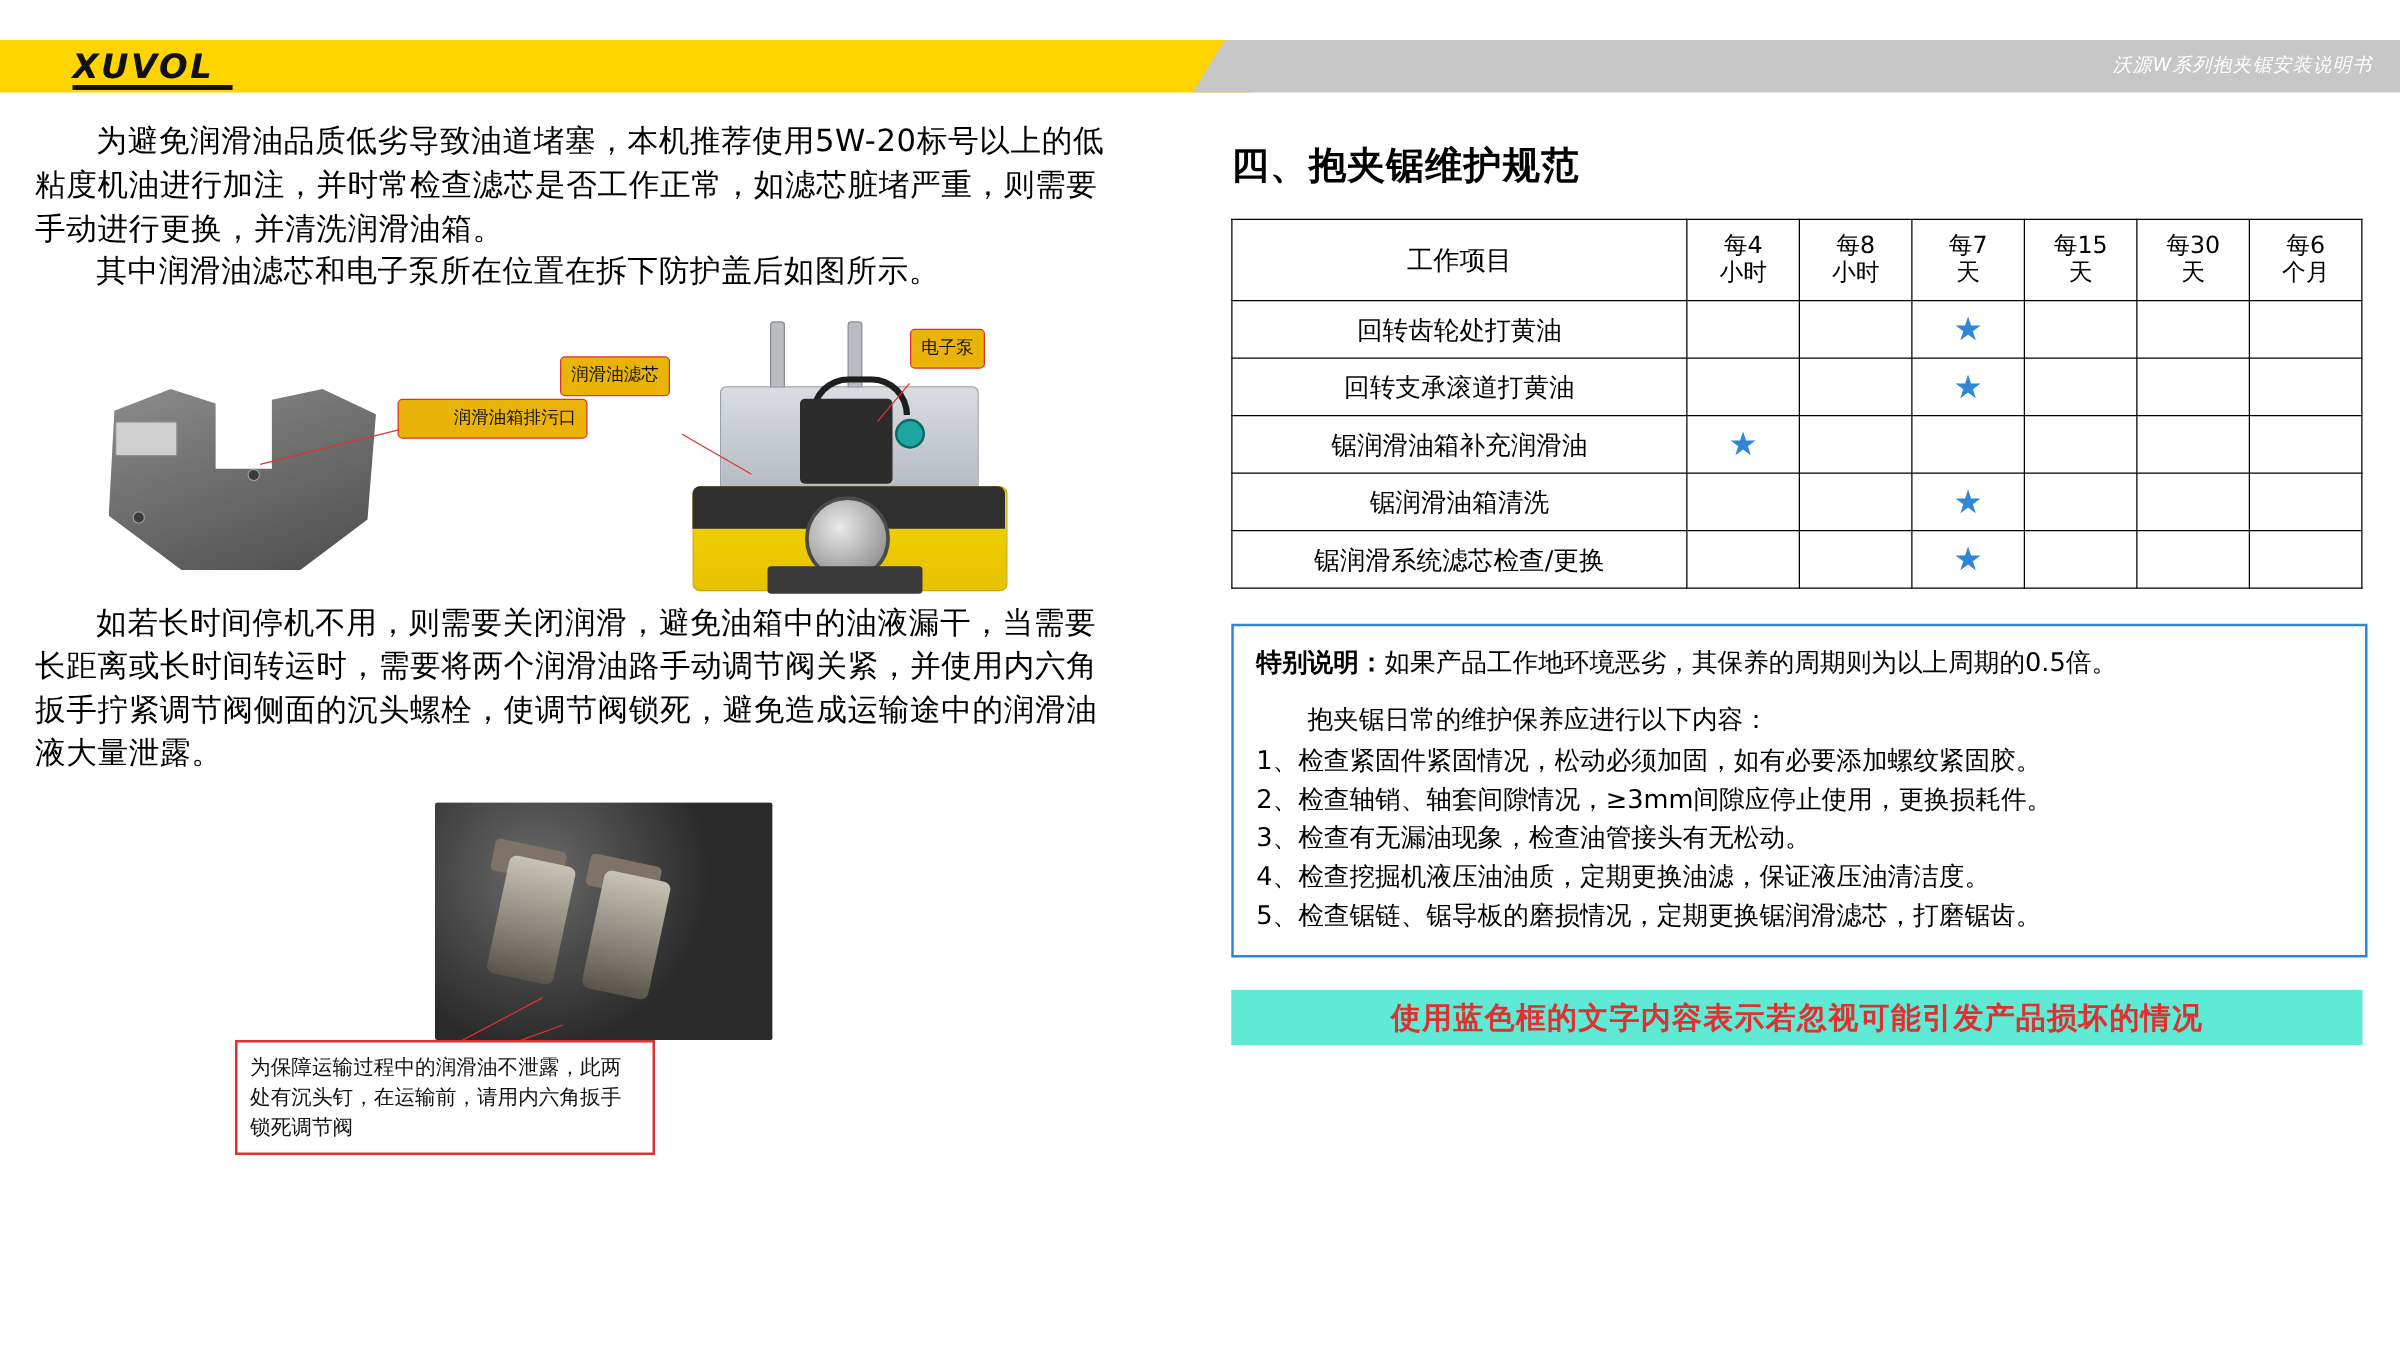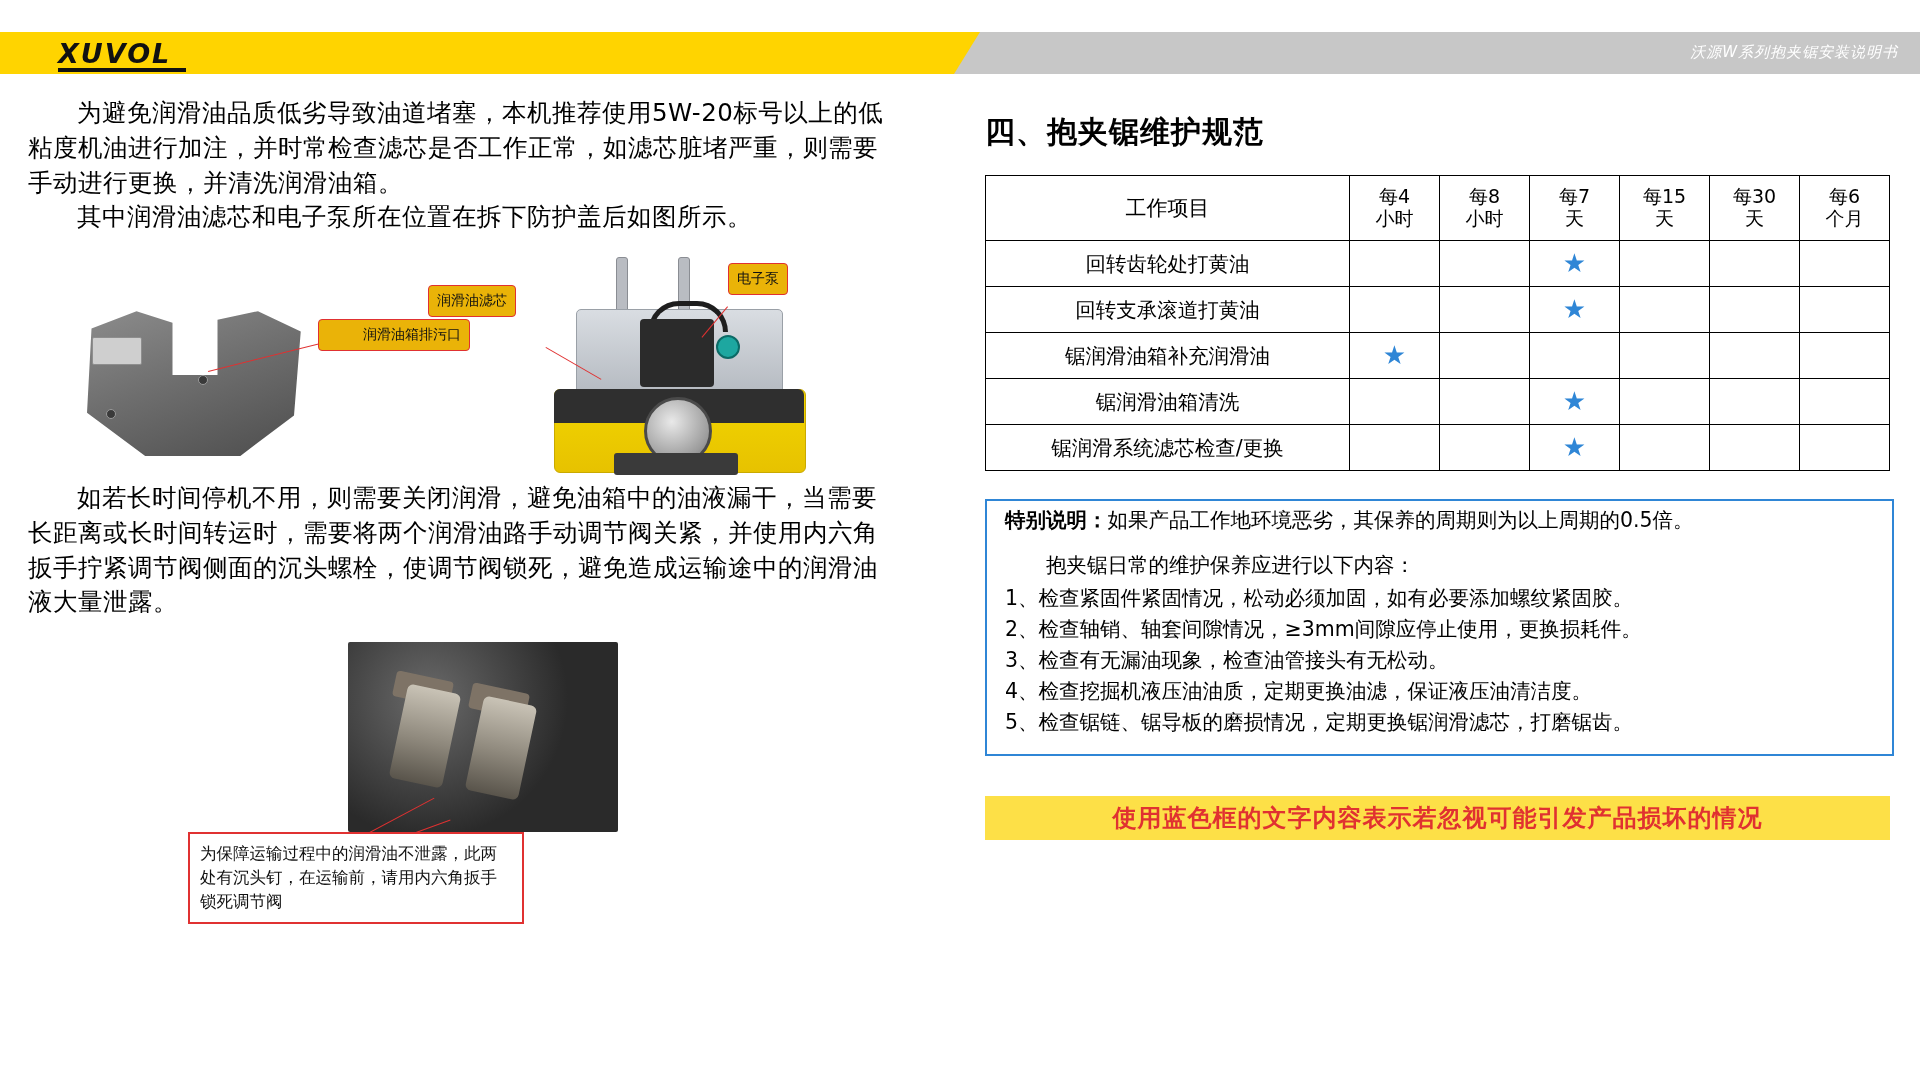--- a/index.html
+++ b/index.html
@@ -253,21 +253,21 @@
     font-size: 14px;
     line-height: 1.25;
     padding: 6px 8px;
     background: #eab308;
     border: 1px solid #e03131;
     border-radius: 4px;
     color: #111;
     white-space: nowrap;
   }
   .callout.c-drain { left: 290px; top: 70px; padding-left: 44px; }
-  .callout.c-filter { left: 400px; top: 36px; }
+  .callout.c-filter { left: 420px; top: 36px; }
   .callout.c-pump  { left: 700px; top: 14px; }
 
   .lead {
     position: absolute;
     height: 1px;
     background: #e03131;
     transform-origin: 0 0;
   }
 
   .fig2 {
@@ -369,21 +369,21 @@
   }
   .star {
     color: #2f86d6;
     font-size: 26px;
     line-height: 1;
   }
 
   .blue-box {
     margin-top: 28px;
     border: 2px solid #2f86d6;
-    padding: 4px 18px 16px 18px;
+    padding: 14px 18px 16px 18px;
     width: 869px;
     background: #fff;
   }
   .blue-box .bb-line {
     font-size: 20.5px;
     line-height: 1.5;
     color: #000;
     margin: 0;
   }
   .blue-box .bb-line b { font-weight: bold; }
@@ -396,24 +396,24 @@
     padding: 0;
     list-style: none;
   }
   .blue-box ol li {
     font-size: 20.5px;
     line-height: 1.52;
     color: #000;
   }
 
   .yellow-banner {
-    margin-top: 40px;
+    margin-top: 26px;
     width: 905px;
     height: 44px;
-    background: #fde047;
+    background: #5eead4;
     display: flex;
     align-items: center;
     justify-content: center;
     color: #e03131;
     font-size: 24px;
     font-weight: bold;
     letter-spacing: 1px;
   }
 </style>
 </head>

